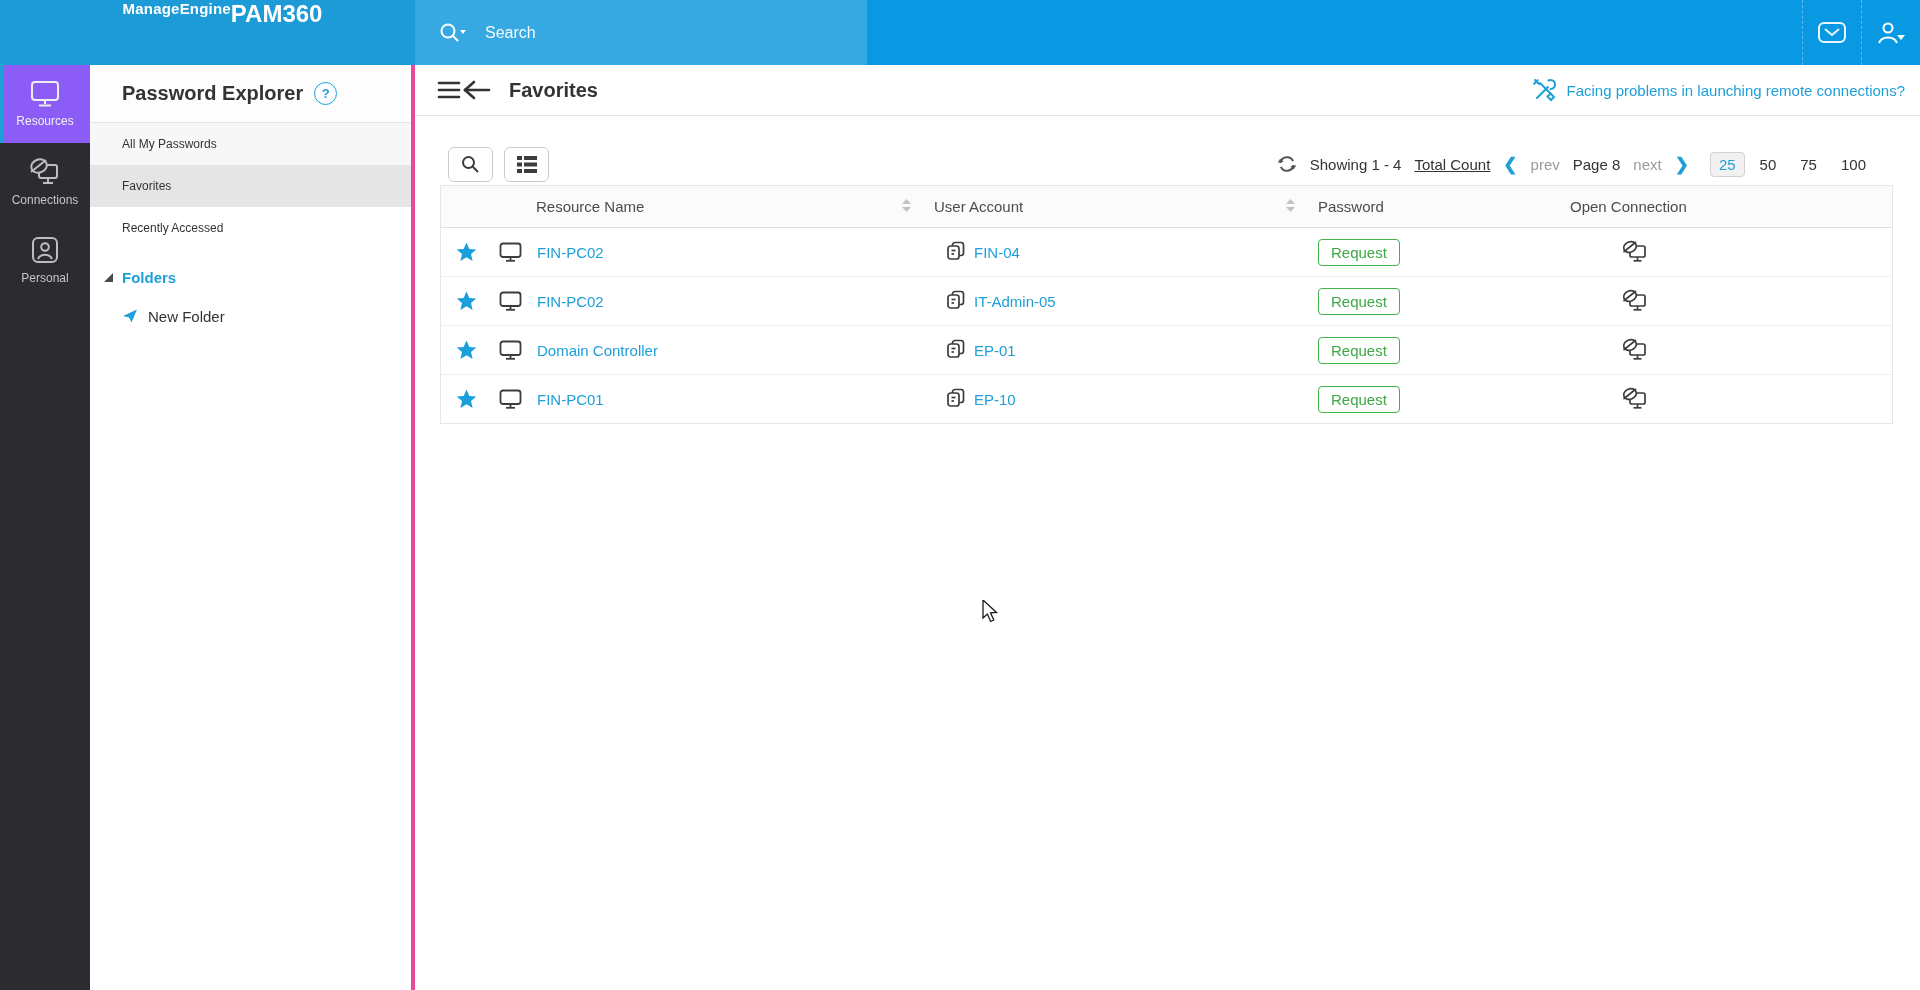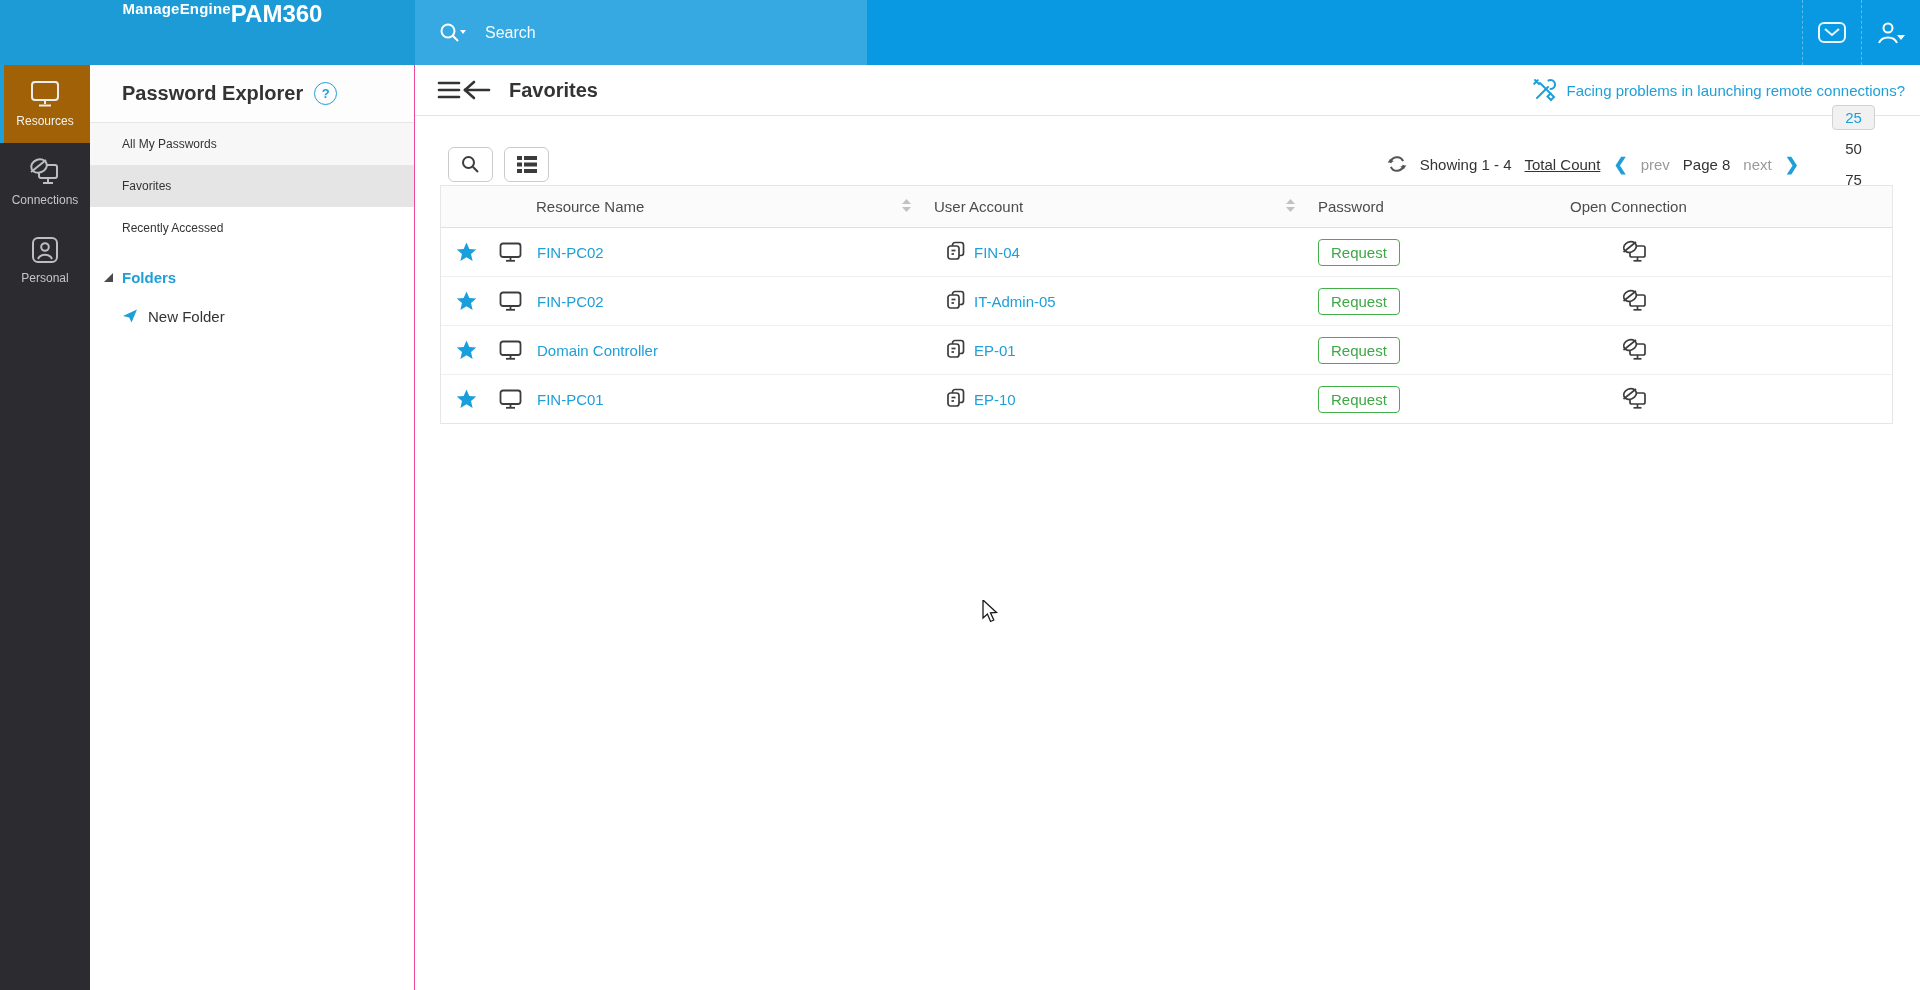--- a/index.html
+++ b/index.html
@@ -19,27 +19,27 @@
   .search-input{background:transparent;border:none;outline:none;color:#fff;font-size:16px;width:300px;}
   .search-input::placeholder{color:#fff;opacity:.95;}
   .actions-zone{flex:1;background:var(--header-blue,#0999e2);display:flex;justify-content:flex-end;}
   .action-cell{width:58px;display:flex;align-items:center;justify-content:center;
                border-left:1px dashed rgba(255,255,255,.35);cursor:pointer;}
 
   
   .leftnav{position:absolute;top:65px;left:0;bottom:0;width:90px;background:var(--sidebar-dark,#2c2c30);}
   .nav-item{height:78px;display:flex;flex-direction:column;align-items:center;justify-content:center;
             gap:7px;color:#c4c5c7;font-size:12px;position:relative;cursor:pointer;}
-  .nav-item.active{background:#a16207;color:#f2f2f2;}
+  .nav-item.active{background:#8b5cf6;color:#f2f2f2;}
   .nav-item.active::before{content:"";position:absolute;left:0;top:0;bottom:0;width:4px;
             background:var(--link-blue,#1e9fd8);}
 
   
   .explorer{position:absolute;top:65px;left:90px;bottom:0;width:325px;background:#fff;
-            border-right:1px solid #ec4899;box-sizing:border-box;}
+            border-right:4px solid #ec4899;box-sizing:border-box;}
   .exp-title{height:57px;display:flex;align-items:center;gap:11px;padding-left:32px;
              border-bottom:1px solid #e6e6e6;font-size:20px;font-weight:bold;color:#333;background:#fdfdfd;}
   .help-badge{width:21px;height:21px;border:1.6px solid var(--link-blue,#1e9fd8);border-radius:50%;
              color:var(--link-blue,#1e9fd8);font-size:13px;font-weight:bold;display:flex;
              align-items:center;justify-content:center;cursor:pointer;}
   .exp-item{height:42px;display:flex;align-items:center;padding-left:32px;font-size:12px;color:#333;cursor:pointer;}
   .exp-item.shaded{background:#f7f7f7;}
   .exp-item.active{background:#e5e5e5;}
   .exp-folders{height:40px;margin-top:8px;display:flex;align-items:center;gap:9px;padding-left:14px;
                font-size:15px;font-weight:bold;color:var(--link-blue,#1a98d5);cursor:pointer;}
@@ -240,21 +240,21 @@
           <polygon points="3.1,4.8 6.8,7.6 0.7,8.8" fill="#555" stroke="none"></polygon>
         </svg>
       </span>
       <span>Showing 1 - 4</span>
       <span class="total-link">Total Count</span>
       <span class="chev">❮</span>
       <span class="muted">prev</span>
       <span>Page 8</span>
       <span class="muted">next</span>
       <span class="chev">❯</span>
-      <span style="display:flex;gap:6px;margin-left:20px;flex-direction:column;">
+      <span style="display:flex;gap:6px;margin-left:8px;">
           <button class="psize active">25</button>
           <button class="psize">50</button>
           <button class="psize">75</button>
           <button class="psize">100</button>
         </span>
     </div>
   </div>
 
   <div class="table">
     <div class="thead">

